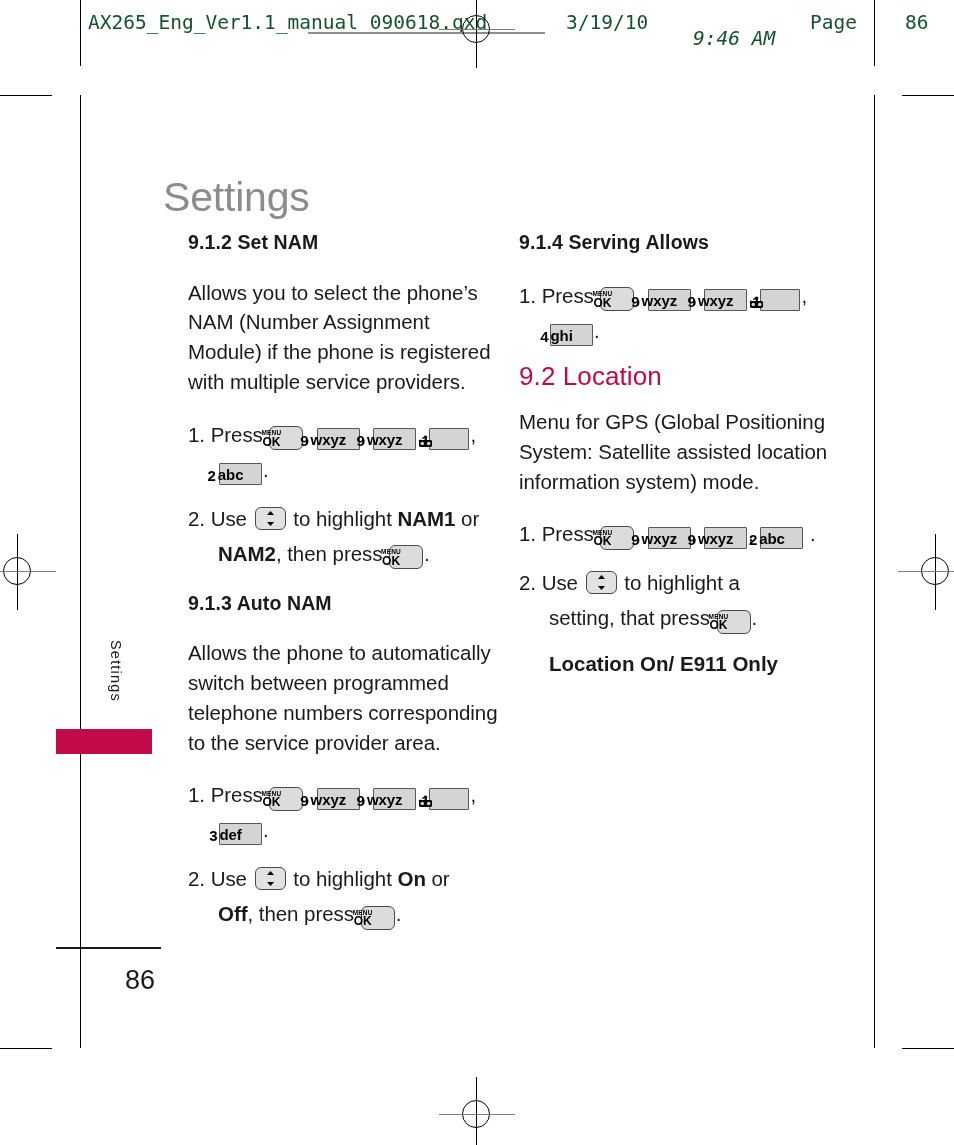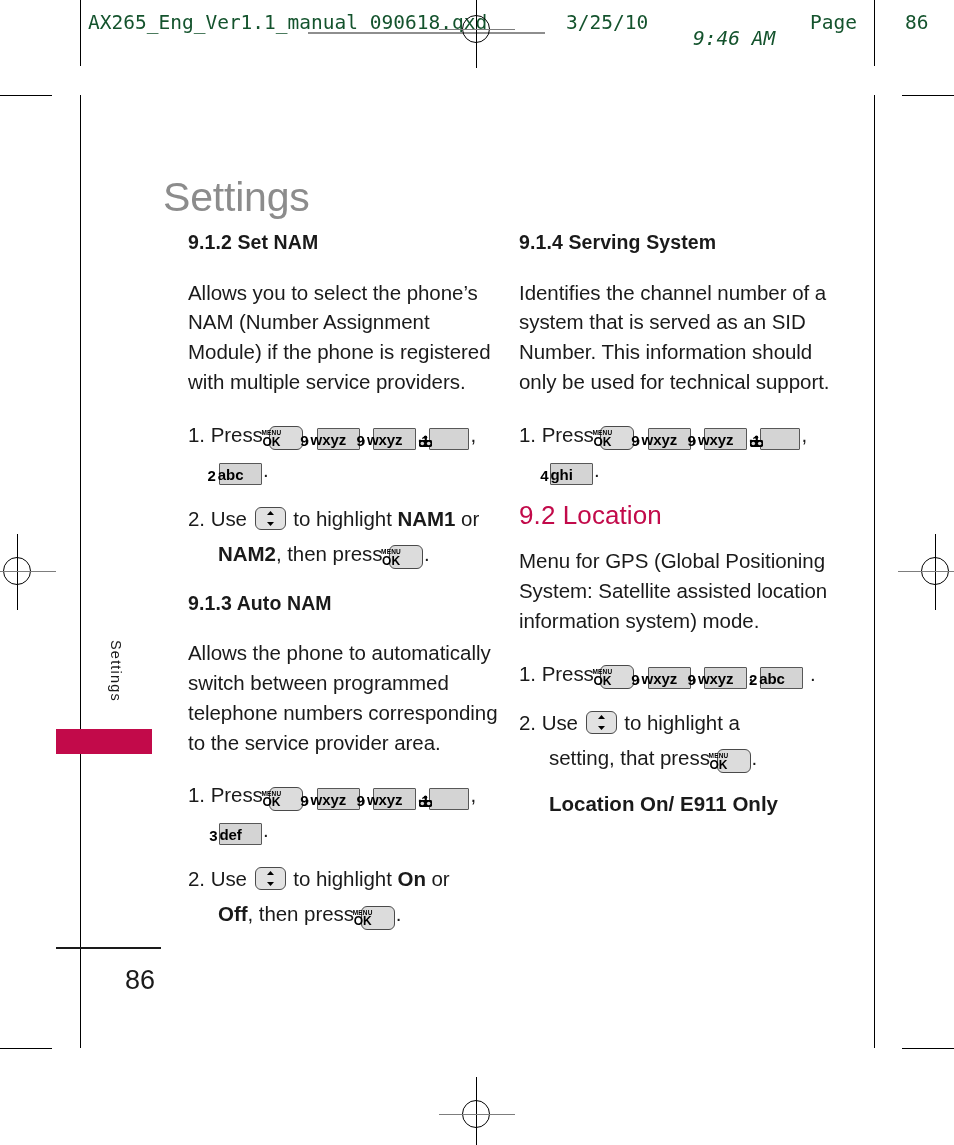--- a/index.html
+++ b/index.html
@@ -240,21 +240,21 @@
     left: 125px; top: 965px;
     font-size: 27px;
     color: #1a1a1a;
   }
 </style>
 </head>
 <body>
 
 <div class="proof-header">
   <span class="hdr-file">AX265_Eng_Ver1.1_manual_090618.qxd</span>
-  <span class="hdr-date">3/25/10</span>
+  <span class="hdr-date">3/19/10</span>
   <span class="hdr-time">9:46 AM</span>
   <span class="hdr-page-label">Page</span>
   <span class="hdr-page-num">86</span>
 </div>
 
 <div class="rule-v" style="left:80px;  top:0px;  height:66px;"></div>
 <div class="rule-v" style="left:874px; top:0px;  height:66px;"></div>
 <div class="rule-gray-h" style="left:308px; top:32px; width:237px;"></div>
 
 <div class="rule-h" style="left:0px;   top:95px;  width:52px;"></div>
@@ -366,22 +366,21 @@
         <span class="bold">Off</span><span>, then press</span>
         <span class="key key-ok"><span class="menu">MENU</span><span class="ok">OK</span></span><span>.</span>
       </span>
     </p>
   </div>
 </div>
 
 <div class="col col-right">
 
   <div>
-    <h2 class="sec-head">9.1.4 Serving System</h2>
-    <p class="para">Identifies the channel number of a system that is served as an SID Number. This information should only be used for technical support.</p>
+    <h2 class="sec-head">9.1.4 Serving Allows</h2>
 
     <p class="step">
       <span>1. Press</span>
       <span class="key key-ok"><span class="menu">MENU</span><span class="ok">OK</span></span><span>,</span>
       <span class="key key-num"><span class="d">9</span><span class="l">wxyz</span></span><span>,</span>
       <span class="key key-num"><span class="d">9</span><span class="l">wxyz</span></span><span>,</span>
       <span class="key key-num key-1"><span class="d">1</span><span class="vm-ico"><svg viewBox="0 0 15 13" width="15" height="13">
               <circle cx="7.5" cy="2.3" r="1.7" fill="#000"></circle>
               <rect x="1" y="5" width="13" height="7" rx="1.4" fill="#000"></rect>
               <circle cx="4.3" cy="8.5" r="1.8" fill="#d4d4d4"></circle>

